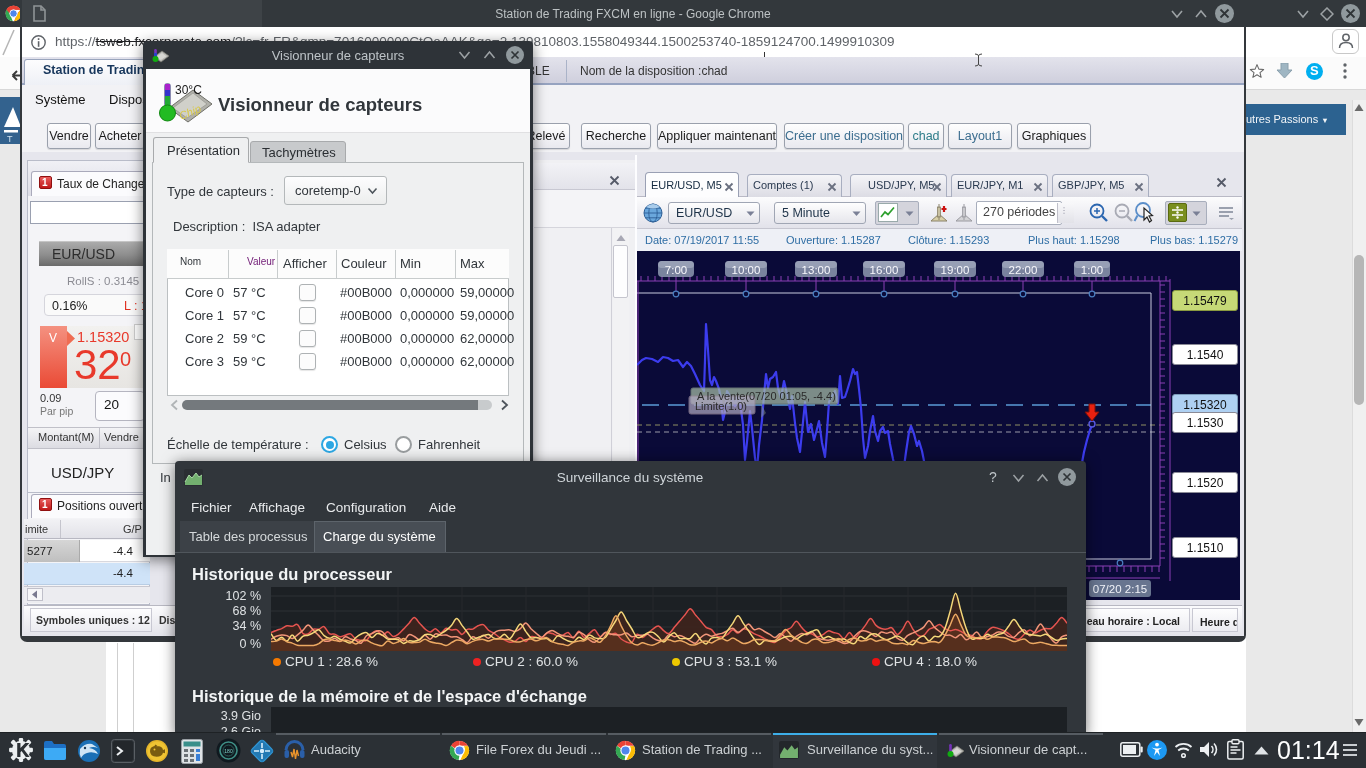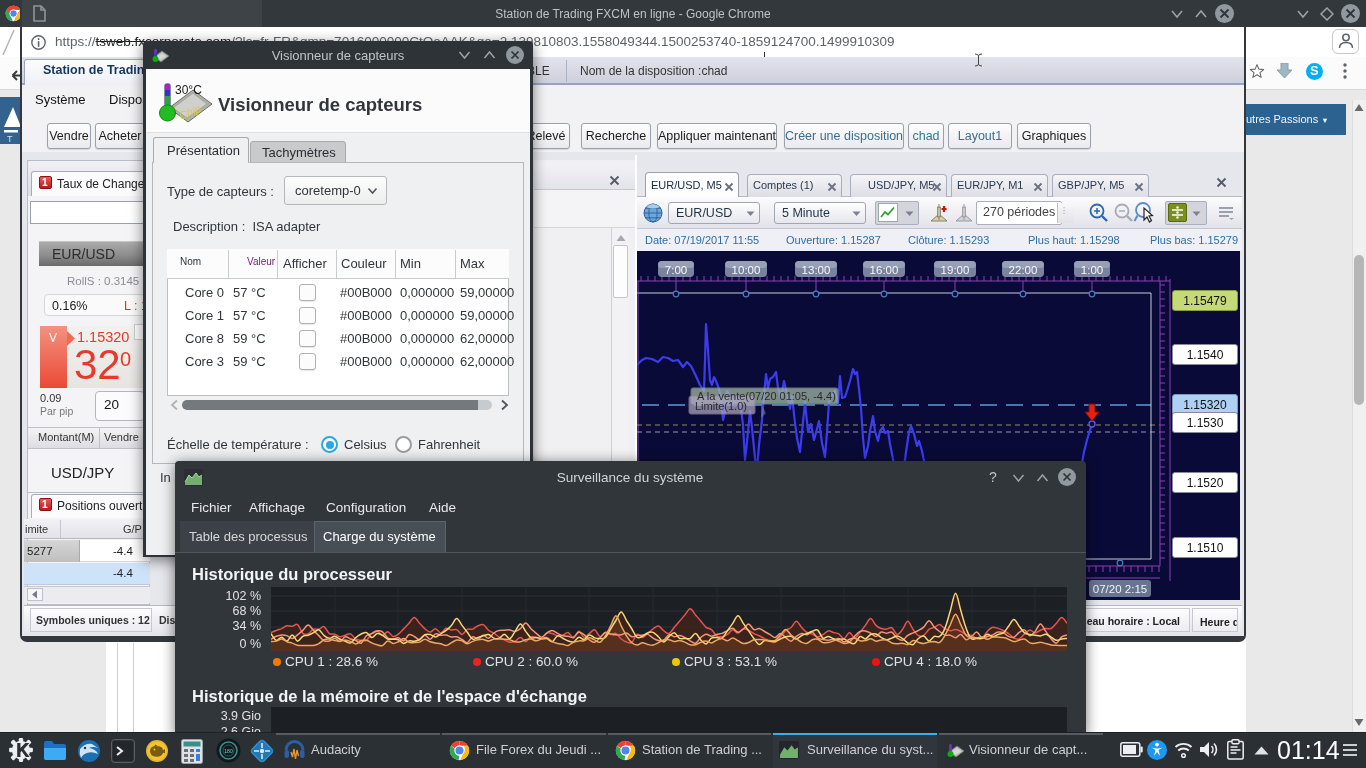--- a/index.html
+++ b/index.html
@@ -468,21 +468,21 @@
 <div class="abs" style="left:299px;top:284px;width:17px;height:17px;background:#fcfcfc;border:1px solid #aeb2b4;border-radius:3px;box-shadow:0 1px 1px rgba(0,0,0,0.1);"></div>
 <div class="tx" style="left:340px;top:285px;font-size:13px;color:#31363b;">#00B000</div>
 <div class="tx" style="left:400px;top:285px;font-size:13px;color:#31363b;">0,000000</div>
 <div class="tx" style="left:460px;top:285px;font-size:13px;color:#31363b;">59,00000</div>
 <div class="tx" style="left:185px;top:308px;font-size:13px;color:#31363b;">Core 1</div>
 <div class="tx" style="left:233px;top:308px;font-size:13px;color:#31363b;">57 °C</div>
 <div class="abs" style="left:299px;top:307px;width:17px;height:17px;background:#fcfcfc;border:1px solid #aeb2b4;border-radius:3px;box-shadow:0 1px 1px rgba(0,0,0,0.1);"></div>
 <div class="tx" style="left:340px;top:308px;font-size:13px;color:#31363b;">#00B000</div>
 <div class="tx" style="left:400px;top:308px;font-size:13px;color:#31363b;">0,000000</div>
 <div class="tx" style="left:460px;top:308px;font-size:13px;color:#31363b;">59,00000</div>
-<div class="tx" style="left:185px;top:331px;font-size:13px;color:#31363b;">Core 8</div>
+<div class="tx" style="left:185px;top:331px;font-size:13px;color:#31363b;">Core 2</div>
 <div class="tx" style="left:233px;top:331px;font-size:13px;color:#31363b;">59 °C</div>
 <div class="abs" style="left:299px;top:330px;width:17px;height:17px;background:#fcfcfc;border:1px solid #aeb2b4;border-radius:3px;box-shadow:0 1px 1px rgba(0,0,0,0.1);"></div>
 <div class="tx" style="left:340px;top:331px;font-size:13px;color:#31363b;">#00B000</div>
 <div class="tx" style="left:400px;top:331px;font-size:13px;color:#31363b;">0,000000</div>
 <div class="tx" style="left:460px;top:331px;font-size:13px;color:#31363b;">62,00000</div>
 <div class="tx" style="left:185px;top:354px;font-size:13px;color:#31363b;">Core 3</div>
 <div class="tx" style="left:233px;top:354px;font-size:13px;color:#31363b;">59 °C</div>
 <div class="abs" style="left:299px;top:353px;width:17px;height:17px;background:#fcfcfc;border:1px solid #aeb2b4;border-radius:3px;box-shadow:0 1px 1px rgba(0,0,0,0.1);"></div>
 <div class="tx" style="left:340px;top:354px;font-size:13px;color:#31363b;">#00B000</div>
 <div class="tx" style="left:400px;top:354px;font-size:13px;color:#31363b;">0,000000</div>

